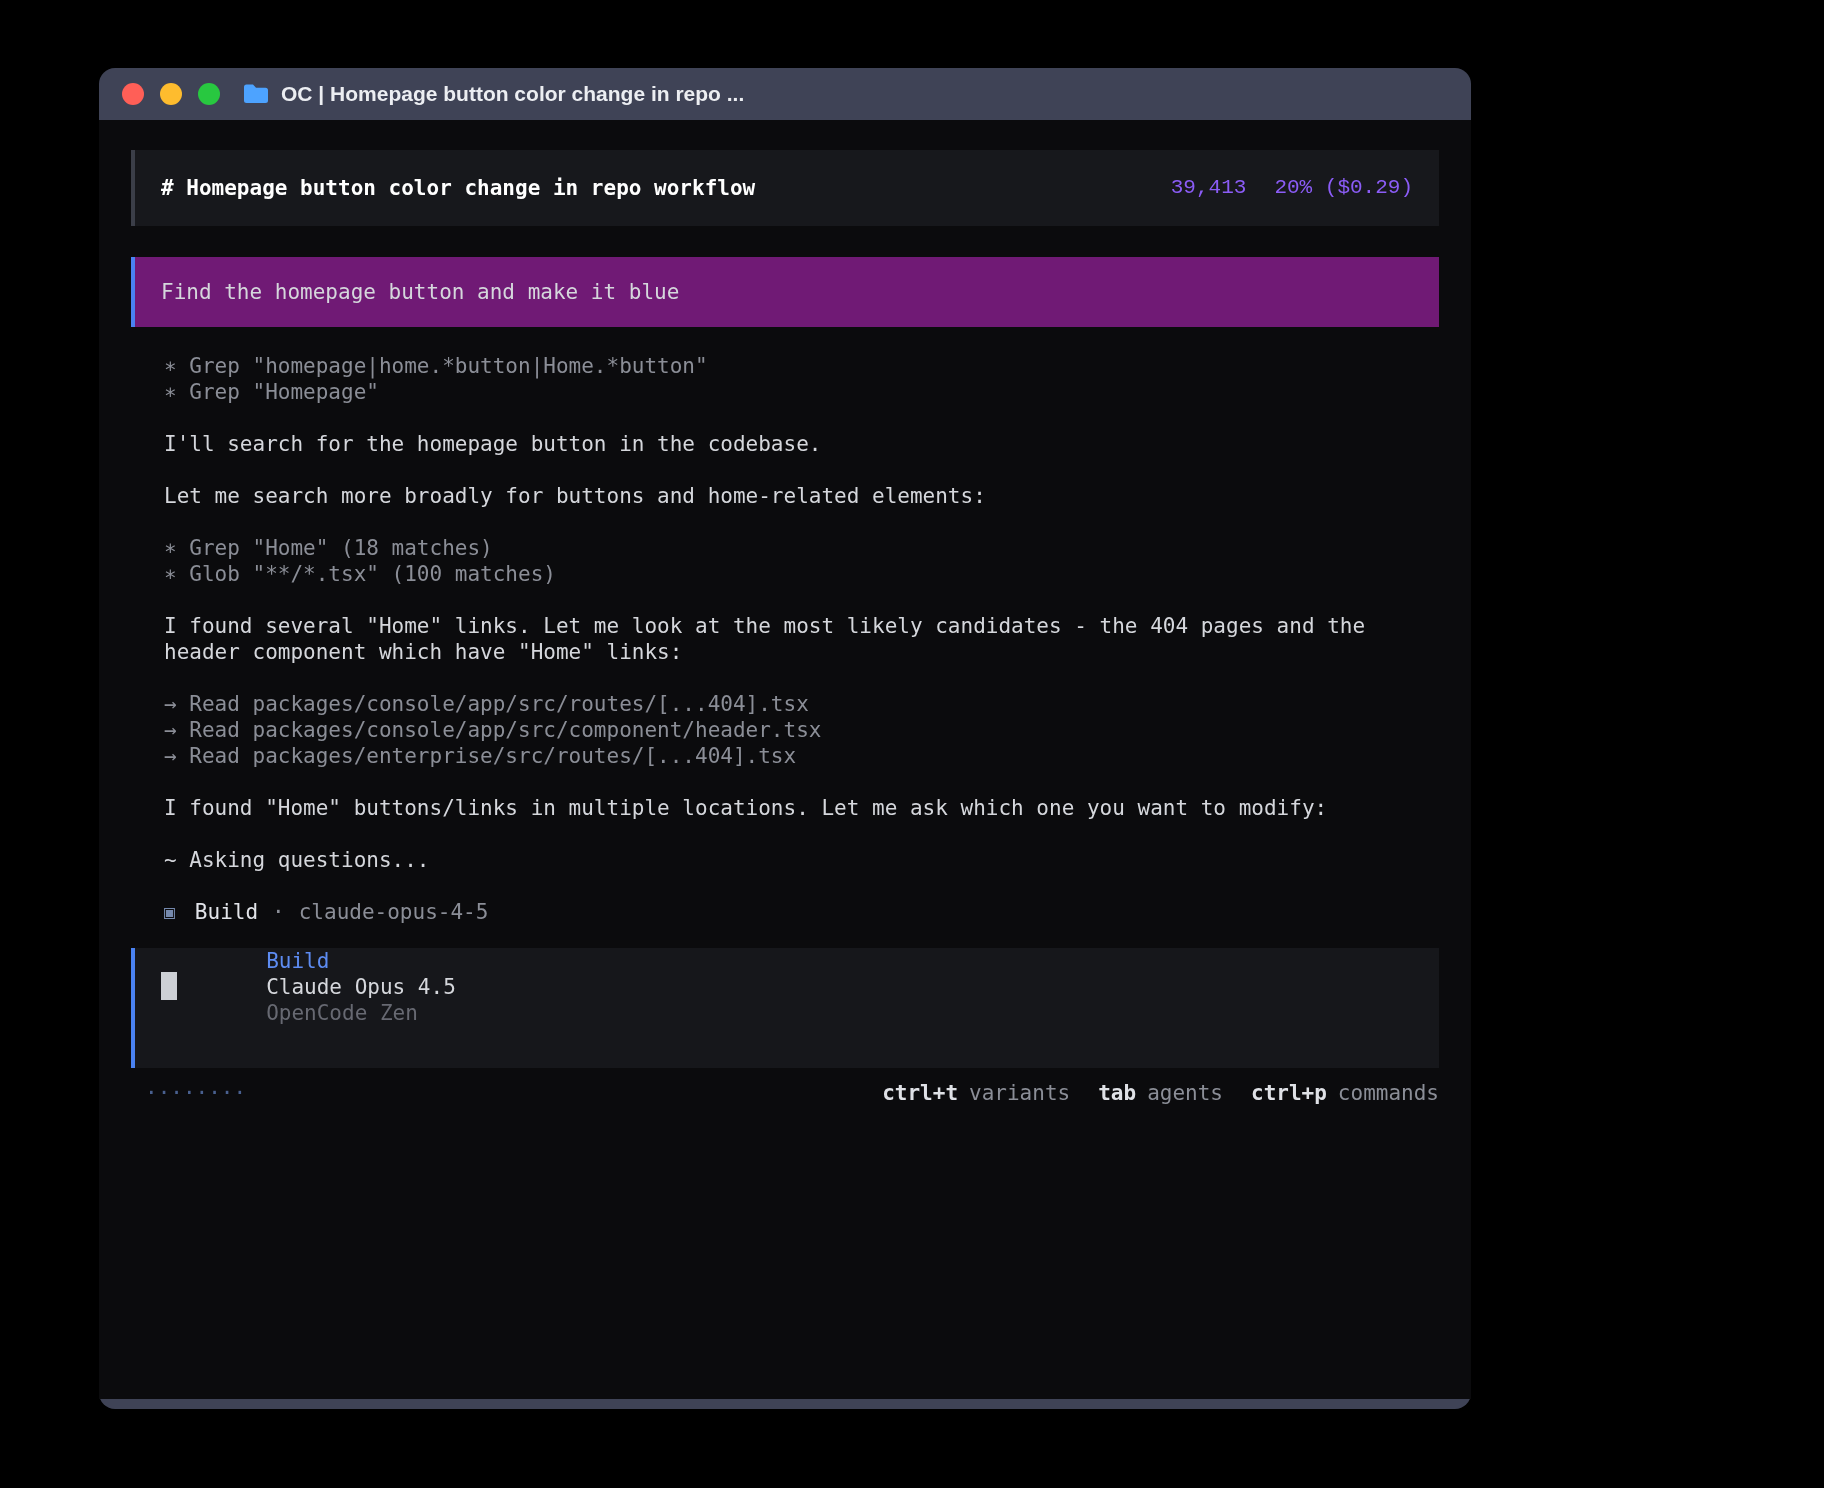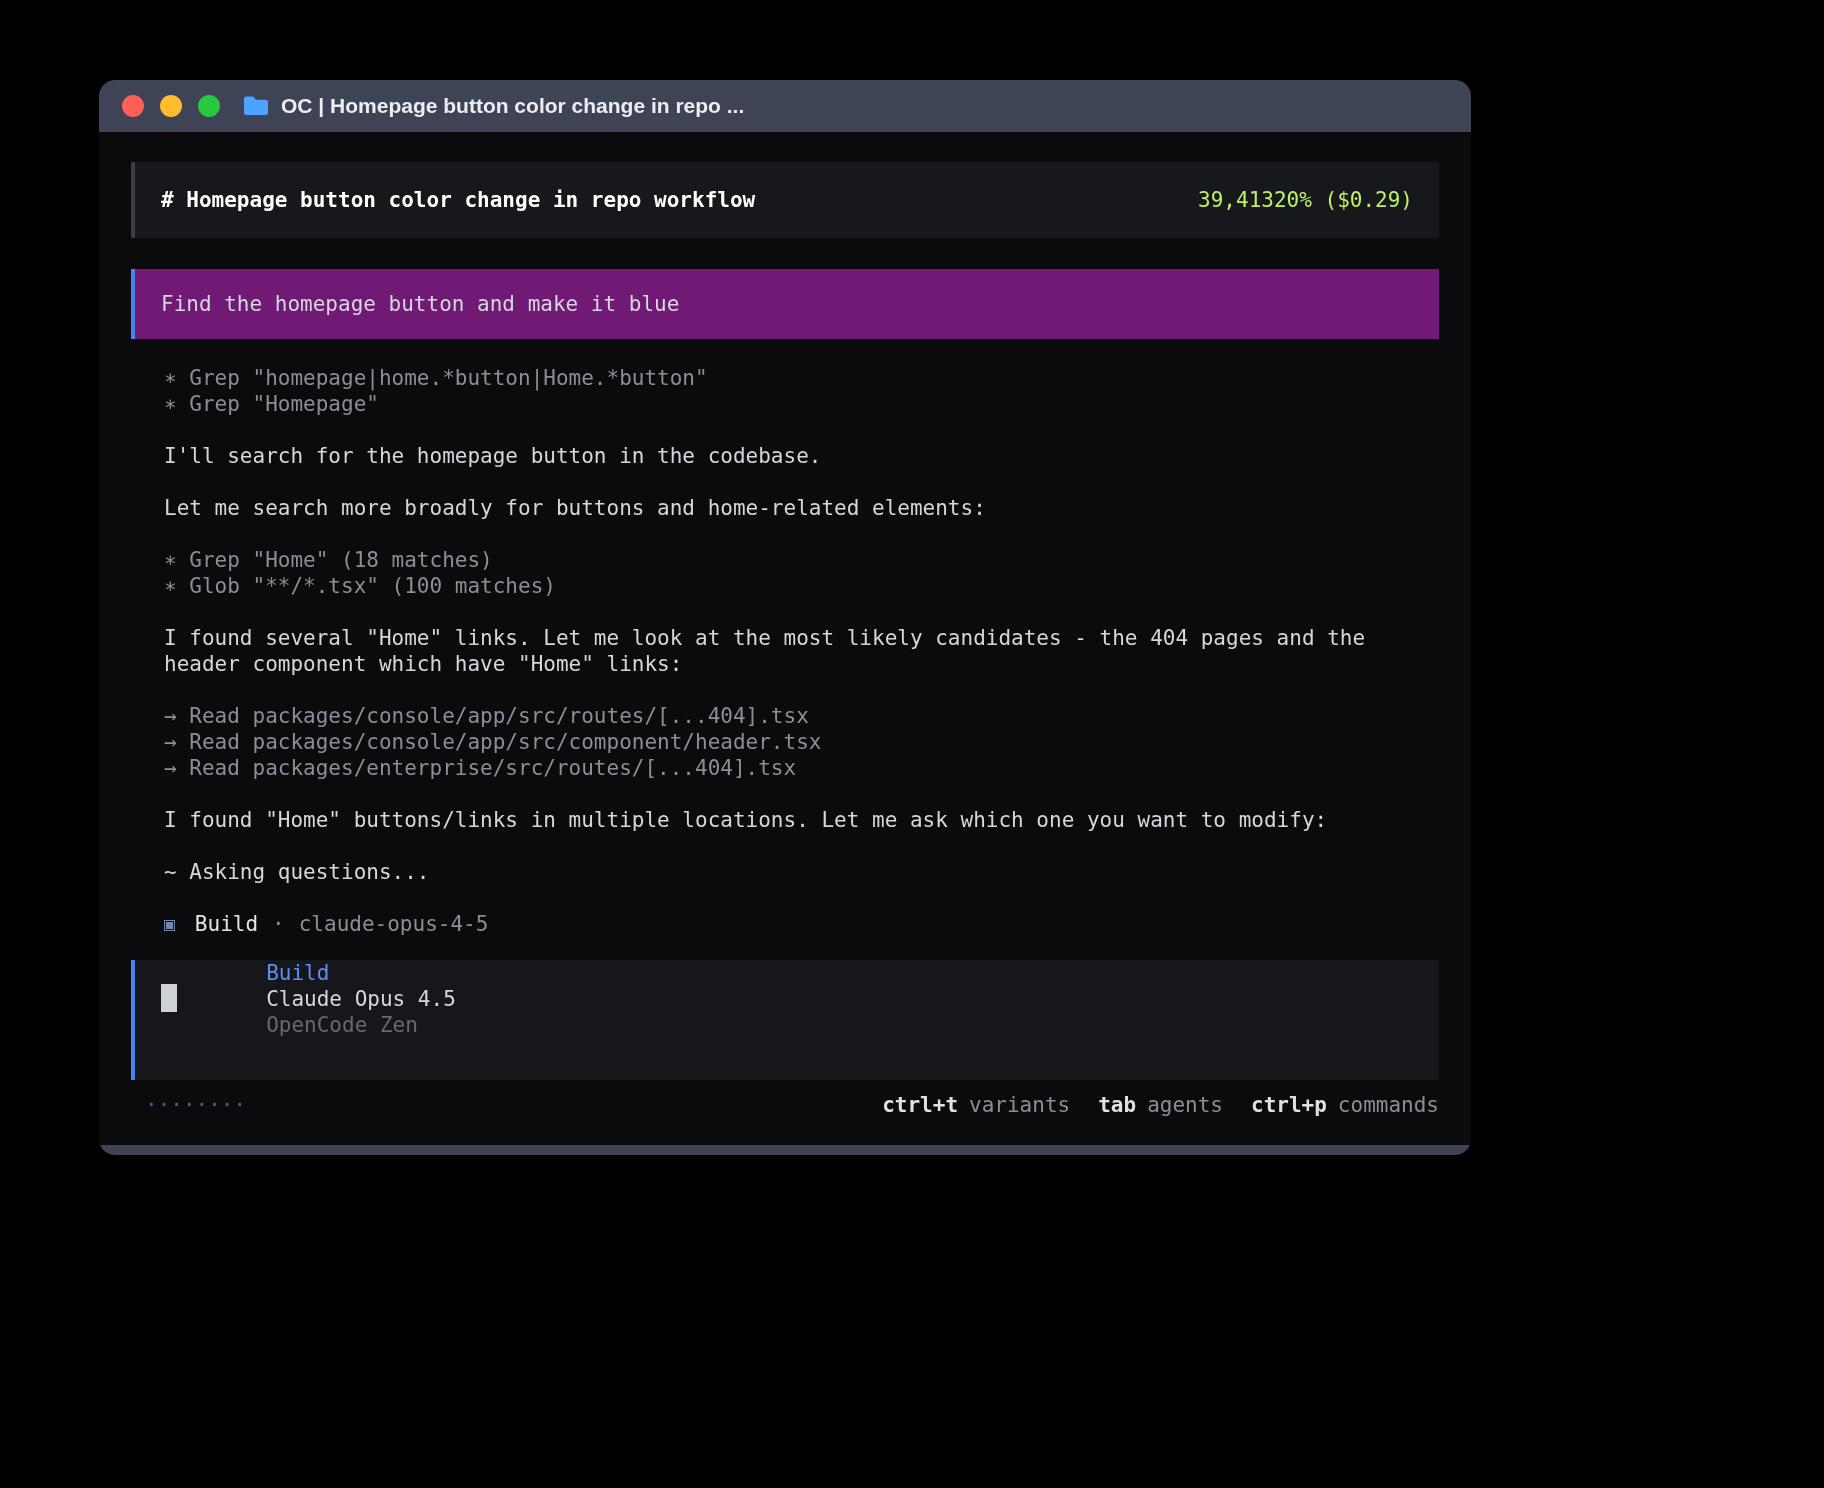--- a/index.html
+++ b/index.html
@@ -4,22 +4,22 @@
 <style>
   html,body{margin:0;padding:0;}
   body{
     width:1824px;height:1488px;
     background:#000;
     position:relative;
     overflow:hidden;
     font-family:"DejaVu Sans Mono","Liberation Mono",monospace;
   }
   .window{
-    position:absolute;left:99px;top:80px;
-    width:1372px;height:1075px;
+    position:absolute;left:99px;top:68px;
+    width:1372px;height:1341px;
     background:#3f4356;
     border-radius:16px;
     box-shadow:0 24px 70px rgba(0,0,0,.65);
   }
   .titlebar{
     height:52px;
     display:flex;align-items:center;
     padding:0 23px;
   }
   .lights{display:flex;gap:16px;}
@@ -44,21 +44,21 @@
     overflow:hidden;
   }
   .session-header{
     display:flex;align-items:center;justify-content:space-between;
     height:76px;
     background:#17181c;
     border-left:4px solid #3b3e48;
     padding:0 26px;
   }
   .session-title{font-weight:bold;color:#ffffff;white-space:pre;}
-  .session-meta{display:flex;color:#bef264;white-space:pre;}
+  .session-meta{display:flex;gap:28px;color:#8b5cf6;white-space:pre;font-family:Liberation Mono, monospace;}
   .user-msg{
     margin-top:31px;
     display:flex;align-items:center;
     height:70px;
     background:#701a75;
     border-left:4px solid #4a82f2;
     padding:0 26px;
     color:#d5d7dc;white-space:pre;
   }
   .transcript{margin:26px 0 0 33px;}

